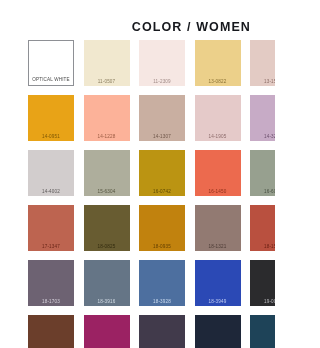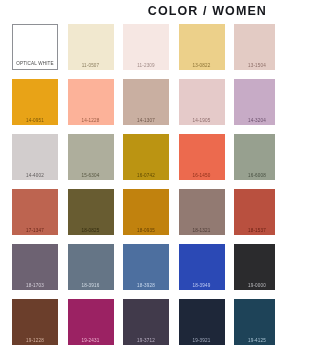--- a/index.html
+++ b/index.html
@@ -12,21 +12,21 @@
     width: 275px;
     height: 348px;
     font-family: "Liberation Sans", sans-serif;
     overflow: hidden;
   }
   .board {
     position: relative;
     width: 275px;
     height: 348px;
     background: #ffffff;
-    padding: 0;
+    padding: 16px;
   }
   .board-header {
     height: 22px;
     display: flex;
     align-items: center;
     justify-content: flex-end;
     padding-right: 8px;
   }
   .board-title {
     font-size: 12.5px;

